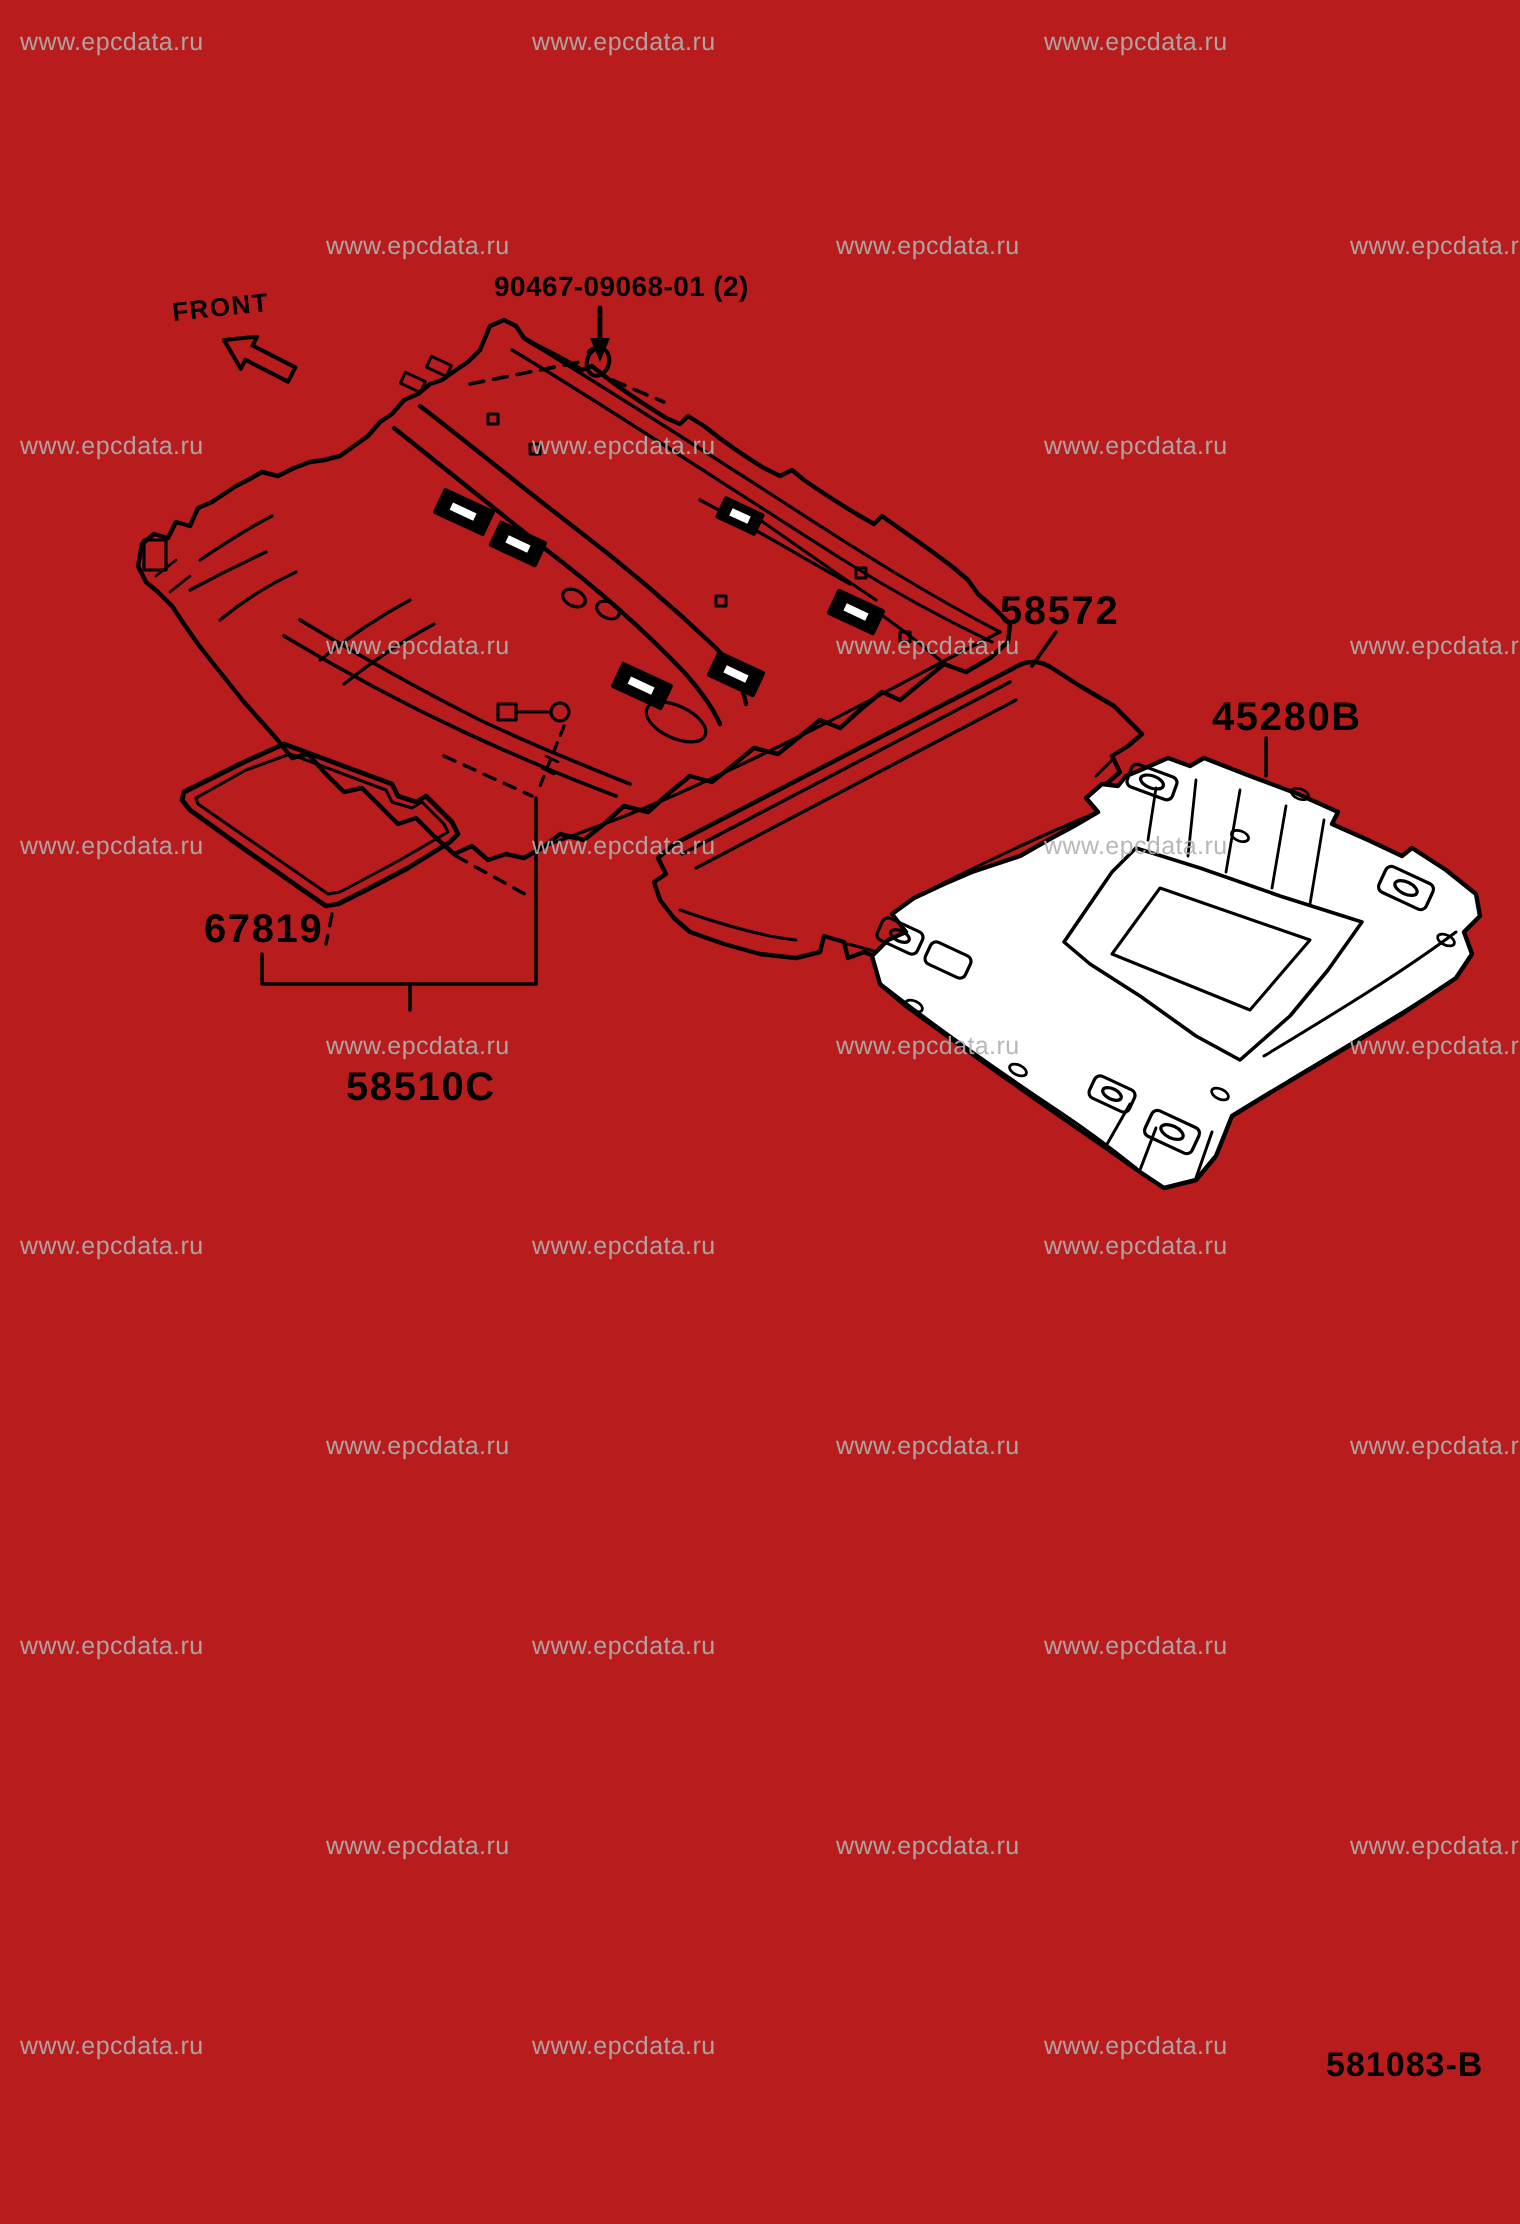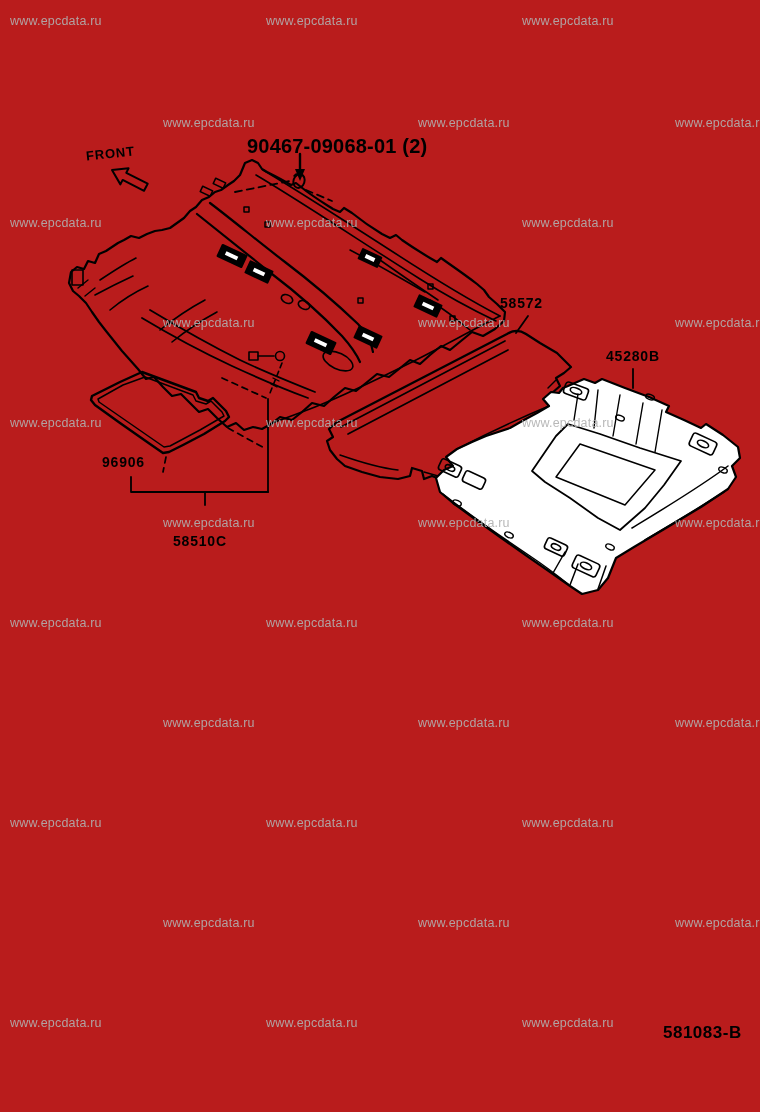--- a/index.html
+++ b/index.html
@@ -10,22 +10,22 @@
   .stage svg{position:absolute;left:0;top:0;z-index:1;}
   .wm-layer{position:absolute;left:0;top:0;width:100%;height:100%;z-index:2;pointer-events:none;}
   .wm{
     position:absolute;font-size:12.5px;line-height:14px;letter-spacing:0.2px;
     font-family:"Liberation Sans",sans-serif;opacity:0.9;white-space:nowrap;
   }
   .lbl{
     position:absolute;z-index:3;color:#000;font-weight:700;white-space:nowrap;
     font-family:"Liberation Sans",sans-serif;
   }
-  .lbl-part{font-size:14px;letter-spacing:0.8px;}
-  .lbl-fastener{font-size:20px;letter-spacing:0.2px;}
+  .lbl-part{font-size:20px;letter-spacing:0.8px;}
+  .lbl-fastener{font-size:14px;letter-spacing:0.2px;}
   .lbl-front{font-size:13px;letter-spacing:0.8px;transform:rotate(-6deg);}
   .lbl-docnum{font-size:17px;letter-spacing:0.5px;}
 </style>
 </head>
 <body>
 
 <div class="stage">
 
   <svg width="760" height="1112" viewBox="0 0 760 1112">
     <g fill="none" stroke="#000" stroke-width="2.2" stroke-linejoin="round" stroke-linecap="round">
@@ -267,18 +267,18 @@
     </div>
 
   <div class="lbl lbl-front" style="left:86px;top:146px;">FRONT</div>
 
   <div class="lbl lbl-fastener" style="left:247px;top:135px;">90467-09068-01 (2)</div>
 
   <div class="lbl lbl-part" style="left:500px;top:295px;">58572</div>
 
   <div class="lbl lbl-part" style="left:606px;top:348px;">45280B</div>
 
-  <div class="lbl lbl-part" style="left:102px;top:454px;">96906</div>
+  <div class="lbl lbl-part" style="left:102px;top:454px;">67819</div>
 
   <div class="lbl lbl-part" style="left:173px;top:505px;margin-top:28px;">58510C</div>
 
   <div class="lbl lbl-docnum" style="left:663px;top:1023px;">581083-B</div>
 </div>
 
 </body></html>

